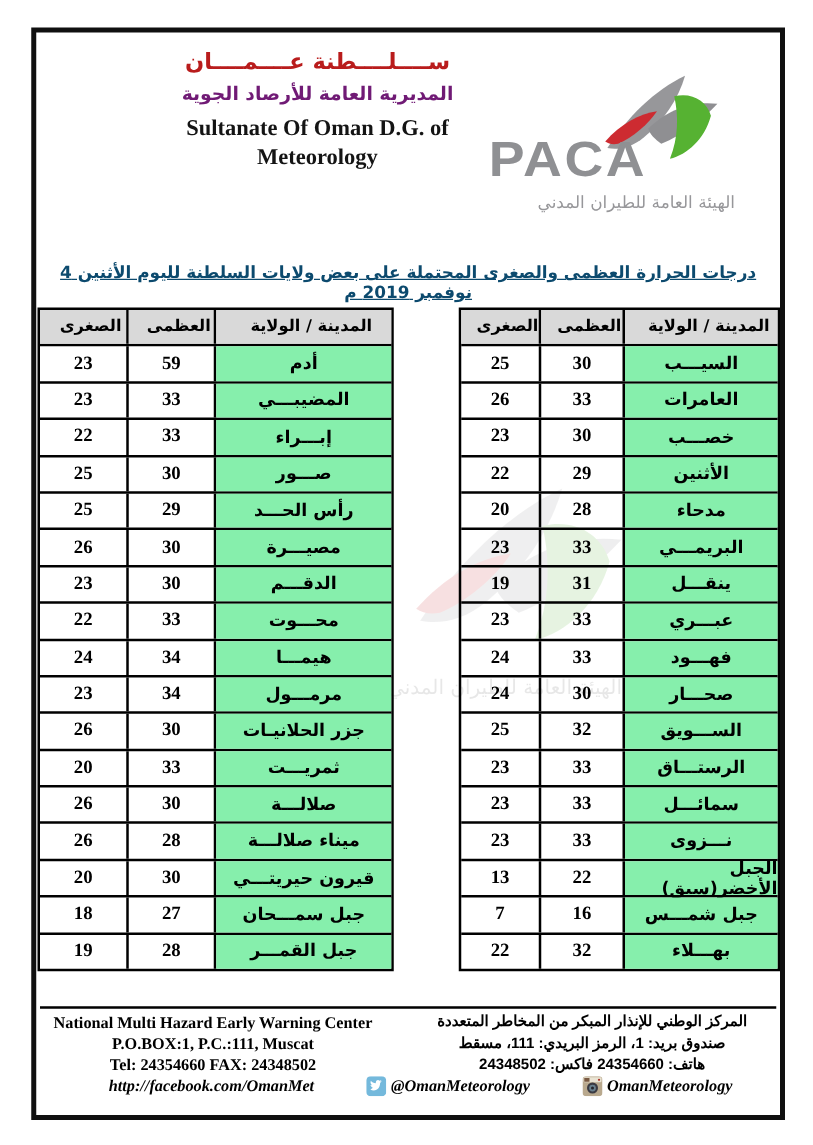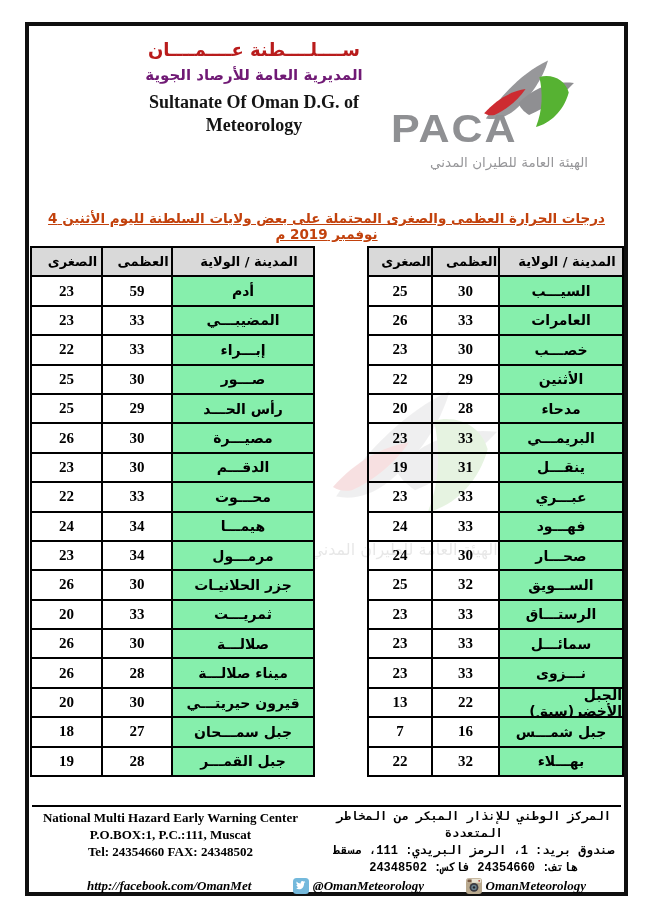--- a/index.html
+++ b/index.html
@@ -52,21 +52,21 @@
   .trow.head .cell { background:#d9d9d9; font-size:13px; direction:rtl;padding-left:12px; }
   .cell.num { font-family:"Liberation Serif", serif; font-size:15px; background:transparent; }
 
   
   .footer { position:absolute; top:779px; left:3px; width:589px; border-top:2px solid #000;
             padding-top:2px; font-family:"Liberation Serif", serif; font-weight:bold;
             font-size:13px; z-index:1; }
   .f-cols { display:flex; justify-content:space-between; }
   .f-en { width:47%; text-align:center; line-height:17px; }
   .f-ar { width:50%; text-align:center; line-height:17px; direction:rtl;
-          font-family:Liberation Mono, monospace; font-size:12px; }
+          font-family:Liberation Sans, sans-serif; font-size:12px; }
   .f-social { display:flex; align-items:center; margin-top:1px; padding:0 35px 0 55px;
               justify-content:space-between; font-style:italic; }
   .f-item { display:flex; align-items:center; gap:4px; }
   .sicon { width:16px; height:16px; display:inline-block; }
 </style>
 </head>
 <body>
 
 <div class="page">
   <div class="frame">
@@ -82,21 +82,21 @@
       <svg class="swoosh" viewBox="0 0 130 95">
         <path d="M22,70 C40,42 66,16 94,3 C88,24 74,45 56,60 C44,70 32,72 22,70 Z" fill="#97979a"></path>
         <path d="M60,52 C76,36 98,26 124,29 C110,44 92,58 72,66 C66,62 61,57 60,52 Z" fill="#8f8f92"></path>
         <path d="M20,64 C34,48 52,38 68,36 C60,48 46,60 32,66 C27,67 23,66 20,64 Z" fill="#cd2b31"></path>
         <path d="M84,22 C100,18 114,26 118,40 C112,62 96,76 80,80 C88,60 88,40 84,22 Z" fill="#56b232"></path>
       </svg>
       <div class="paca-tx">PACA</div>
       <div class="paca-ar">الهيئة العامة  للطيران المدني</div>
     </div>
 
-    <div class="doc-title" style="color:#c2410c">درجات الحرارة العظمى والصغرى المحتملة على بعض ولايات السلطنة لليوم الأثنين 4 نوفمبر 2019 م</div>
+    <div class="doc-title" style="color:#0c4a6e">درجات الحرارة العظمى والصغرى المحتملة على بعض ولايات السلطنة لليوم الأثنين 4 نوفمبر 2019 م</div>
 
     <div class="watermark">
       <svg viewBox="0 0 130 95">
         <path d="M22,70 C40,42 66,16 94,3 C88,24 74,45 56,60 C44,70 32,72 22,70 Z" fill="#97979a"></path>
         <path d="M60,52 C76,36 98,26 124,29 C110,44 92,58 72,66 C66,62 61,57 60,52 Z" fill="#8f8f92"></path>
         <path d="M20,64 C34,48 52,38 68,36 C60,48 46,60 32,66 C27,67 23,66 20,64 Z" fill="#cd2b31"></path>
         <path d="M84,22 C100,18 114,26 118,40 C112,62 96,76 80,80 C88,60 88,40 84,22 Z" fill="#56b232"></path>
       </svg>
       <div class="wm-ar">الهيئة العامة  للطيران المدني</div>
     </div>

